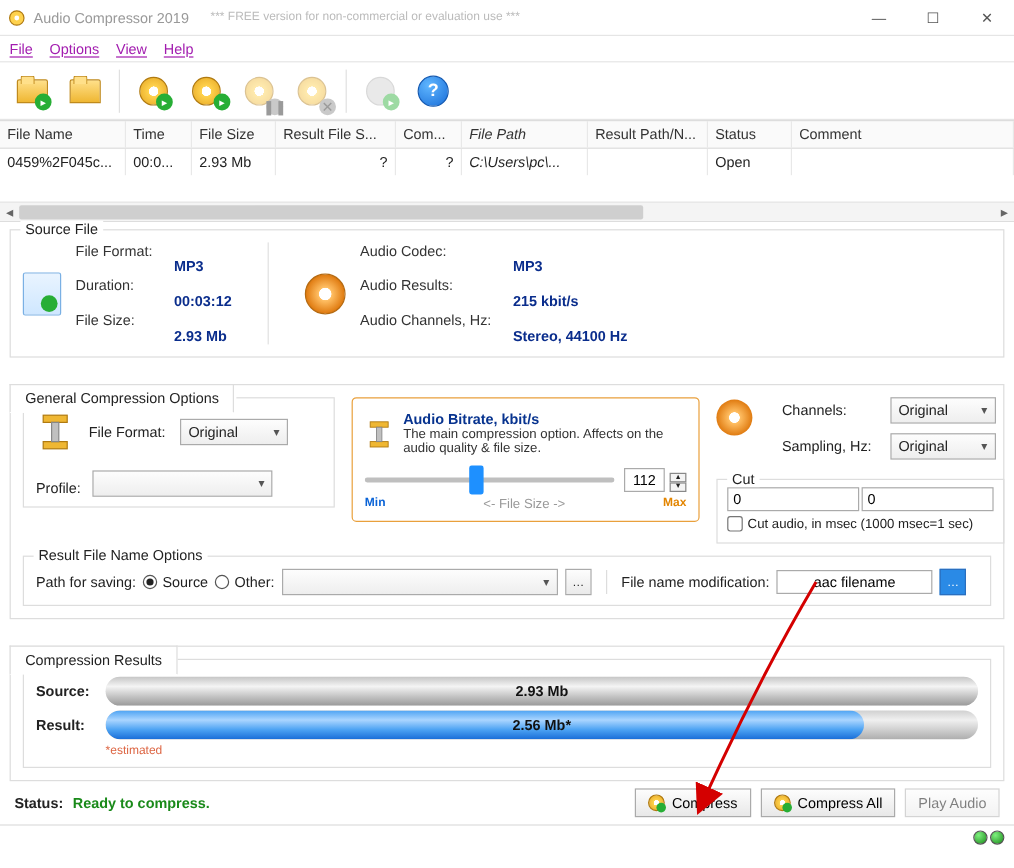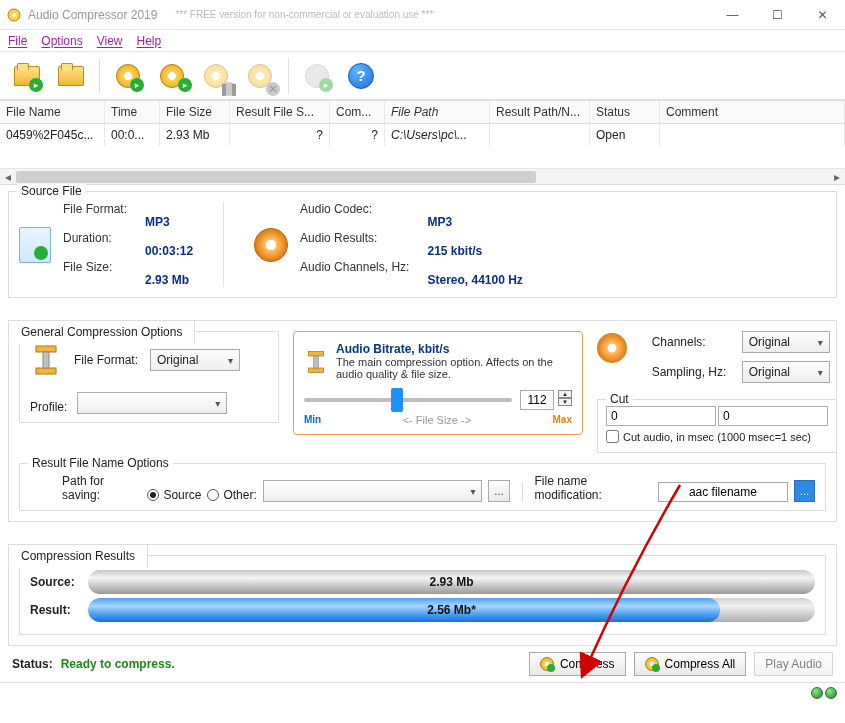--- a/index.html
+++ b/index.html
@@ -70,35 +70,35 @@
 .clamp-icon { width:32px; height:36px; display:inline-block; }
 .bitrate-head { font-weight: bold; color: #07338f; font-size: 12px; }
 .bitrate-desc { font-size: 11px; color: #333; margin-bottom: 6px; }
 .slider { position:relative; height:28px; display:flex; align-items:center; }
 .slider-track { flex:1; height:4px; background:#bfbfbf; border-radius:2px; position:relative; }
 .slider-thumb { position:absolute; top:-10px; width:12px; height:24px; background:#1e90ff; border-radius:2px; }
 .slider-minmax { display:flex; justify-content:space-between; font-size:10px; }
 .slider-minmax .minlbl { color:#0a63d6; font-weight:bold; }
 .slider-minmax .maxlbl { color:#e38500; font-weight:bold; }
 .slider-mid { text-align:left; color:#999; font-size:11px; }
-.bitrate-box { display:flex; align-items:flex-start; gap:4px; }
+.bitrate-box { display:flex; align-items:flex-end; gap:4px; }
 .spinner { display:flex; flex-direction:column; }
 .spinner div { width:14px; height:8px; border:1px solid #888; background:#f4f4f4; font-size:7px; line-height:6px; text-align:center; }
 input[type=text] { height:20px; border:1px solid #aaa; padding:0 4px; font-size:12px; font-family:inherit; }
 .profile-row { display:flex; align-items:flex-end; gap:10px; margin-top:14px; }
 
 .right-kv { display:grid; grid-template-columns:auto auto; column-gap:10px; row-gap:8px; align-items:center; margin-bottom:8px; }
 .right-kv .icon-sp { width:30px; height:30px; border-radius:50%; background:radial-gradient(circle,#fff 20%, #ffbf64 22%, #e07c12 70%); grid-row: span 2; }
 .cutpanel { border:1px solid #ddd; padding:6px 8px 6px; position:relative; }
 .cutpanel .lbl { position:absolute; top:-8px; left:8px; background:#fff; padding:0 4px; }
 .cut-row { display:flex; align-items:center; gap:2px; }
 .chk { display:inline-flex; align-items:center; gap:4px; font-size:11px; }
 .chk input { width:13px; height:13px; }
 
-.rfno-row { display:flex; align-items:flex-end; gap:6px; flex-wrap:nowrap;margin-left:32px; }
+.rfno-row { display:flex; align-items:center; gap:6px; flex-wrap:nowrap; }
 .radio { display:inline-flex; align-items:center; gap:4px; }
 .radio .dot { width:12px; height:12px; border:1px solid #555; border-radius:50%; display:inline-flex; align-items:center; justify-content:center; }
 .radio .dot.on::after { content:""; width:6px; height:6px; background:#222; border-radius:50%; }
 .small-btn { width:22px; height:22px; border:1px solid #aaa; background:linear-gradient(#fdfdfd,#eaeaea); display:inline-flex; align-items:center; justify-content:center; font-size:10px; }
 .small-btn.blue { border-color:#2a6fbf; background:#2a8ae6; color:#fff; }
 
 .bar-row { display:flex; align-items:center; margin:4px 0; }
 .bar-row .lab { width:58px; font-weight:bold; font-size:12px; }
 .bar { flex:1; height:24px; position:relative; border-radius:12px; overflow:hidden; background:linear-gradient(#d0d0d0,#f0f0f0,#d0d0d0,#aeaeae); }
 .bar .fill { position:absolute; top:0; left:0; height:100%; border-radius:12px; }
@@ -361,20 +361,21 @@
           <div class="txt">2.93 Mb</div>
         </div>
       </div>
       <div class="bar-row">
         <div class="lab">Result:</div>
         <div class="bar">
           <div class="fill res"></div>
           <div class="txt">2.56 Mb*</div>
         </div>
       </div>
+      <div class="est">*estimated</div>
     </div>
   </div>
 </div>
 
 <div class="bottom-row">
   <span><b>Status:</b></span>
   <span class="status-lab">Ready to compress.</span>
   <div style="flex:1"></div>
   <button class="btn">
       <span class="mini-disk"></span>

